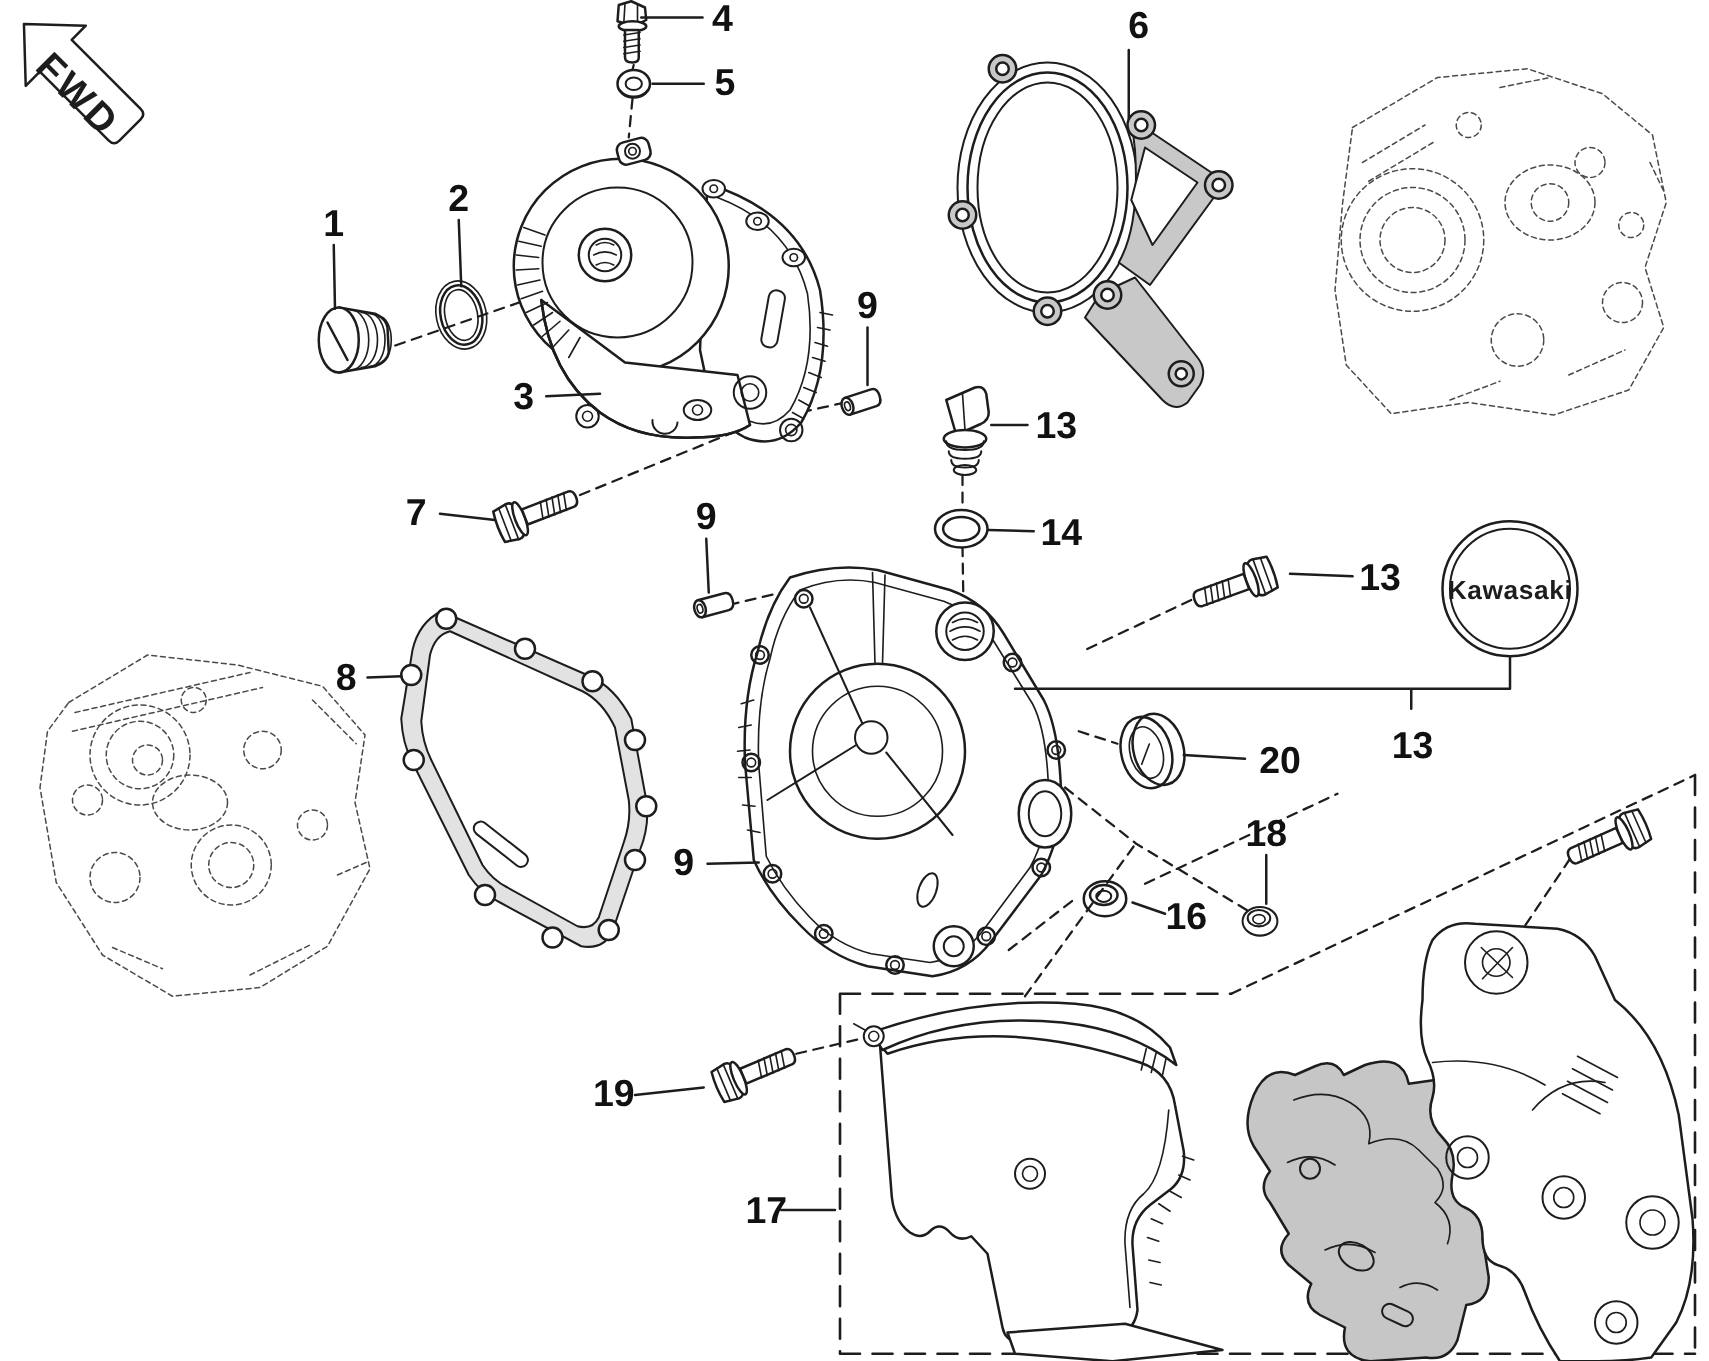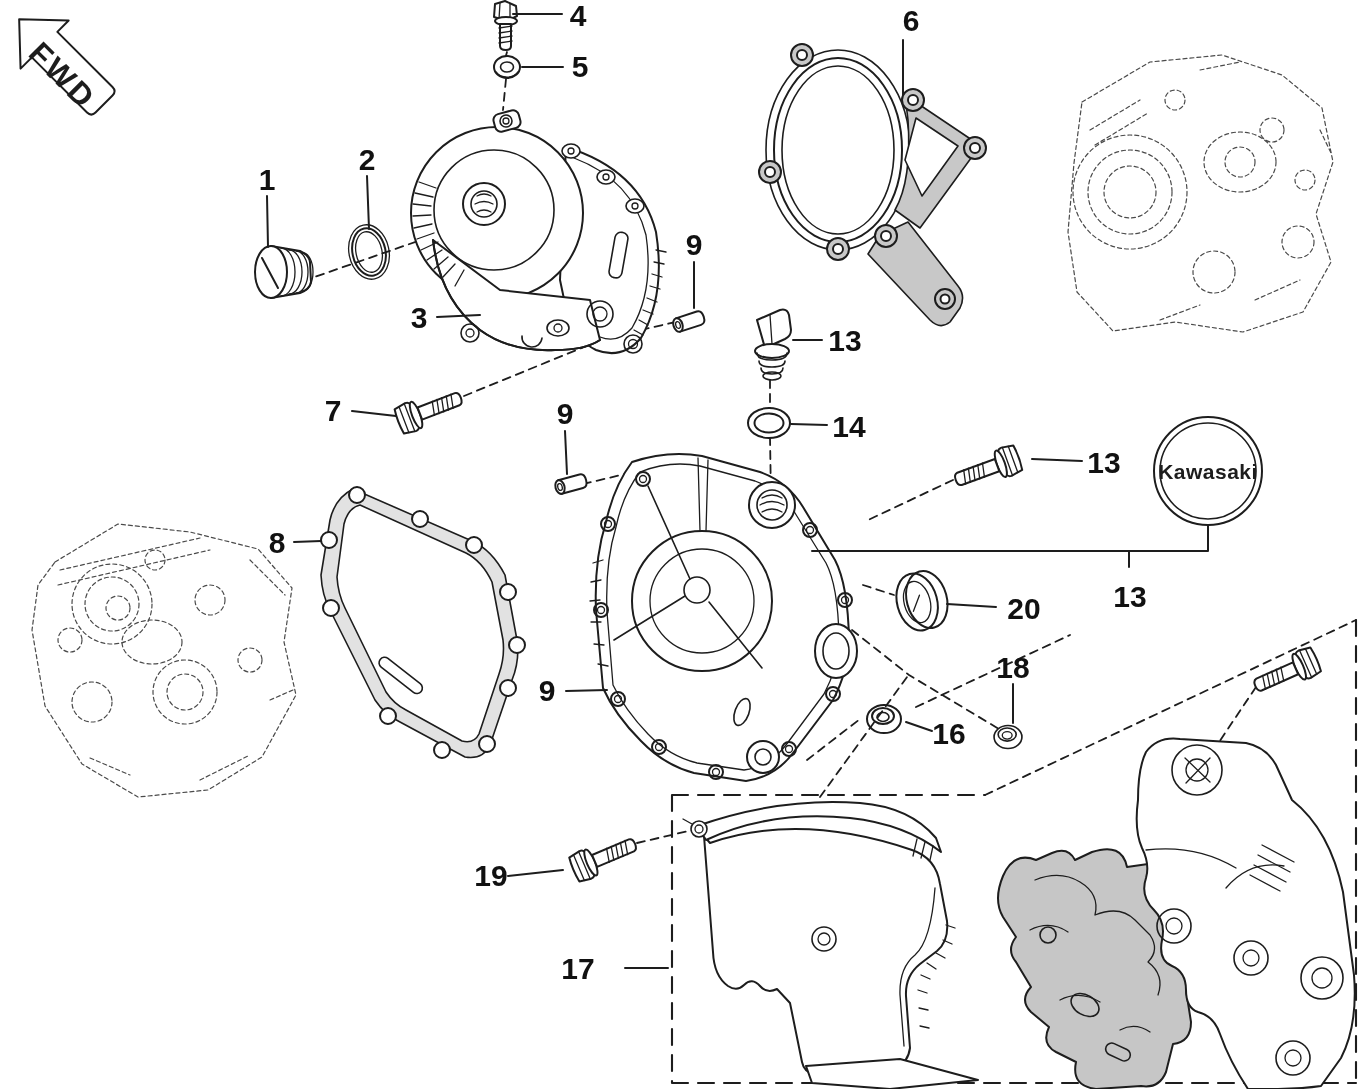--- a/index.html
+++ b/index.html
@@ -380,15 +380,15 @@
   <div class="callout" style="left:694px;top:245px">9</div>
   <div class="callout" style="left:565px;top:414px">9</div>
   <div class="callout" style="left:547px;top:691px">9</div>
   <div class="callout" style="left:1130px;top:597px">13</div>
   <div class="callout" style="left:845px;top:341px">13</div>
   <div class="callout" style="left:849px;top:427px">14</div>
   <div class="callout" style="left:1104px;top:463px">13</div>
   <div class="callout" style="left:1024px;top:609px">20</div>
   <div class="callout" style="left:1013px;top:668px">18</div>
   <div class="callout" style="left:949px;top:734px">16</div>
-  <div class="callout" style="left:578px;top:969px">17</div>
+  <div class="callout" style="left:613px;top:969px">17</div>
   <div class="callout" style="left:491px;top:876px">19</div>
 </div>
 
 </body></html>

